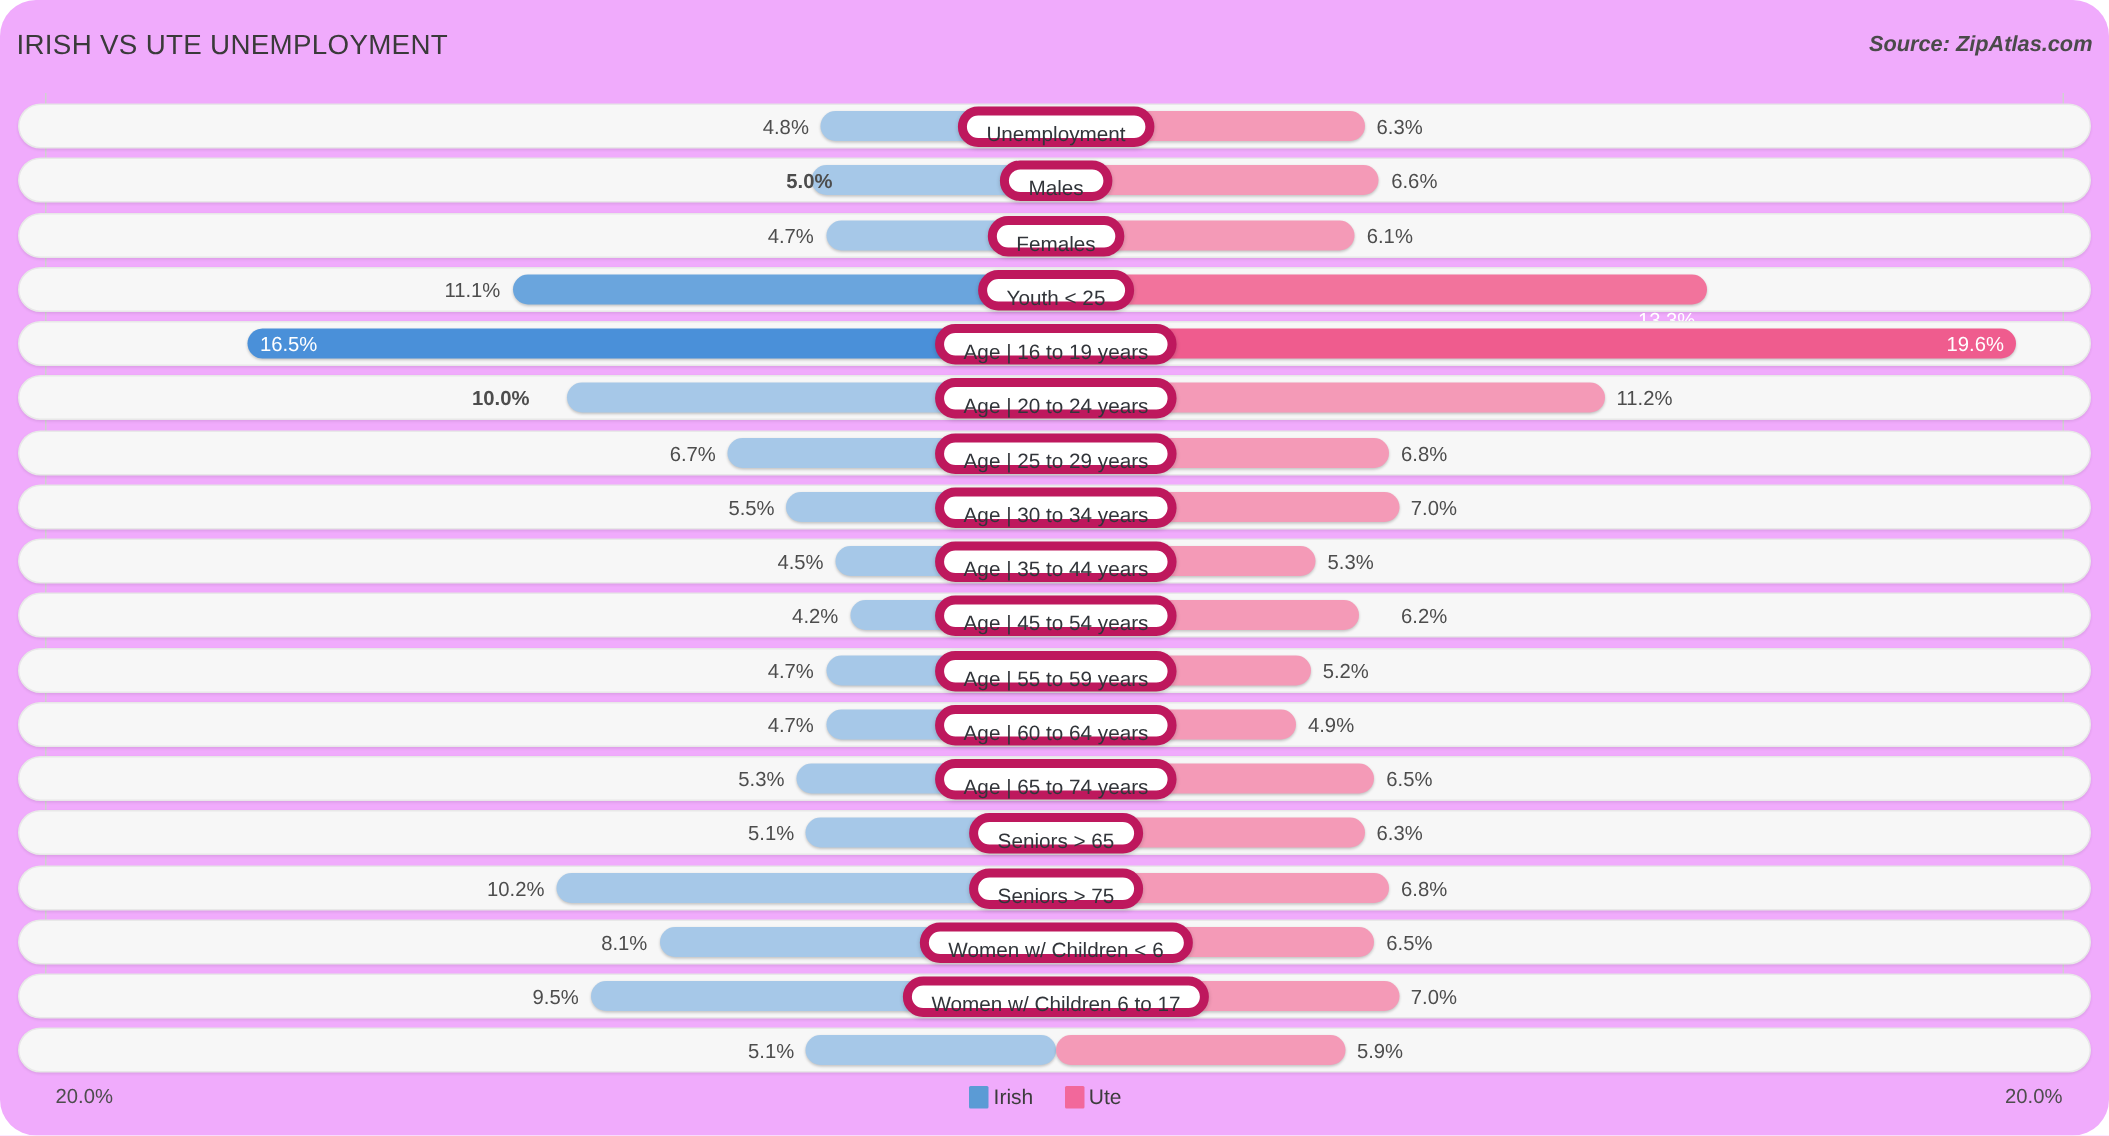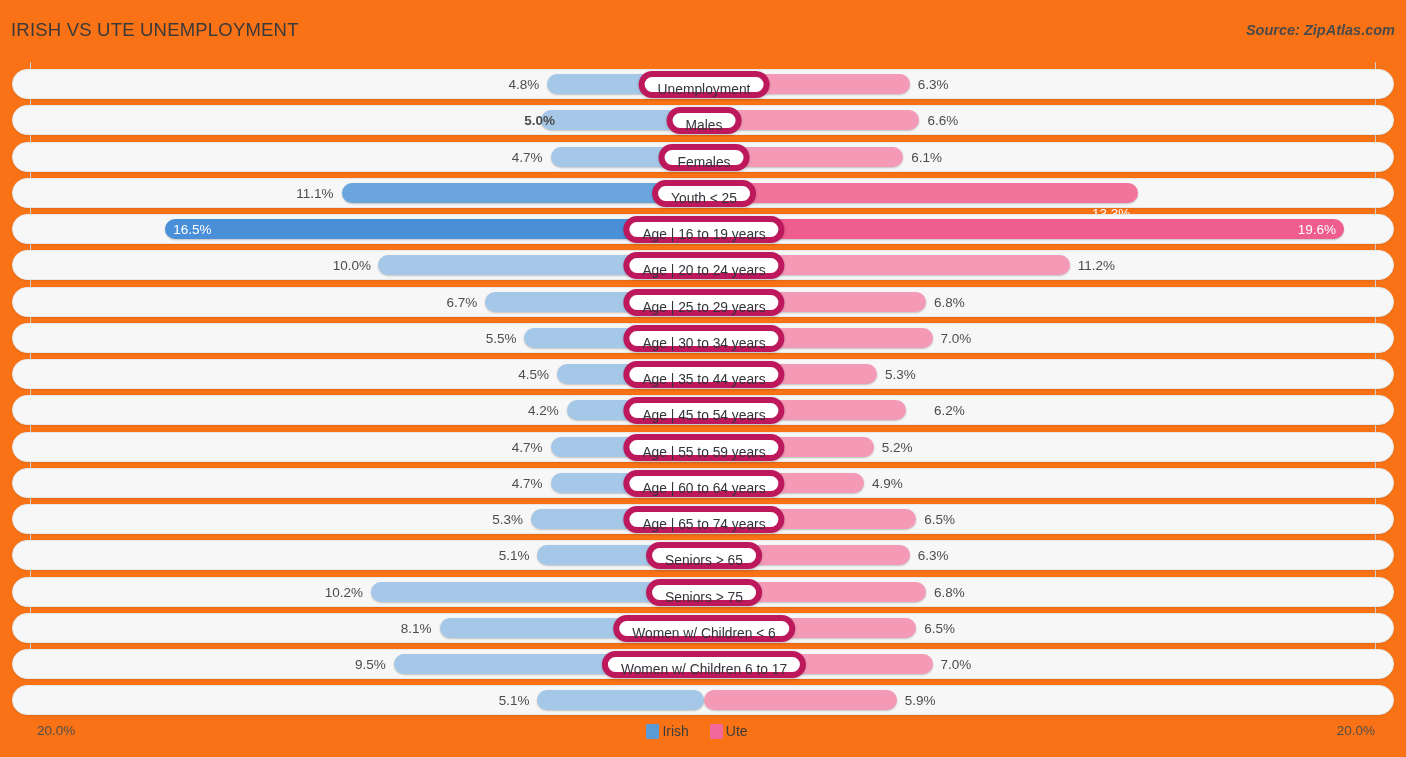--- a/index.html
+++ b/index.html
@@ -7,21 +7,22 @@
   html, body {
     margin: 0; padding: 0;
     background: #ffffff;
     width: 1406px; height: 757px;
     font-family: "Liberation Sans", sans-serif;
     overflow: hidden;
   }
   #page {
     position: relative;
     width: 1406px; height: 757px;
-    background: #f97316;
+    background: #f0abfc;
+    border-radius: 24px;
   }
 
   
   .hdr-title {
     position: absolute;
     left: 11px; top: 19px;
     font-size: 18.5px;
     letter-spacing: 0.2px;
     color: #3a3a3a;
     font-weight: 400;
@@ -208,21 +209,21 @@
             <div class="bar bar-r" style="left: 691px; width: 639.94px;"></div>
             <div class="val val-l inside" style="width: 70px; left: 160.275px; text-align: left;">16.5%</div>
             <div class="val val-r inside" style="width: 70px; left: 1252.94px; text-align: right;">19.6%</div>
             <div class="pill">Age | 16 to 19 years</div>
           </div>
         </div>
         <div class="row" style="top: 188.25px;">
           <div class="row-inner">
             <div class="bar bar-l" style="left: 364.5px; width: 326.5px;"></div>
             <div class="bar bar-r" style="left: 691px; width: 365.68px;"></div>
-            <div class="val val-l" style="width: 70px; left: 288px;">10.0%</div>
+            <div class="val val-l" style="width: 70px; left: 270px; font-weight: bold;">10.0%</div>
             <div class="val val-r" style="width: 70px; left: 1064.68px; text-align: left;">11.2%</div>
             <div class="pill">Age | 20 to 24 years</div>
           </div>
         </div>
         <div class="row" style="top: 224.5px;">
           <div class="row-inner">
             <div class="bar bar-l" style="left: 472.245px; width: 218.755px;"></div>
             <div class="bar bar-r" style="left: 691px; width: 222.02px;"></div>
             <div class="val val-l" style="width: 70px; left: 394.245px;">6.7%</div>
             <div class="val val-r" style="width: 70px; left: 921.02px; text-align: left;">6.8%</div>

